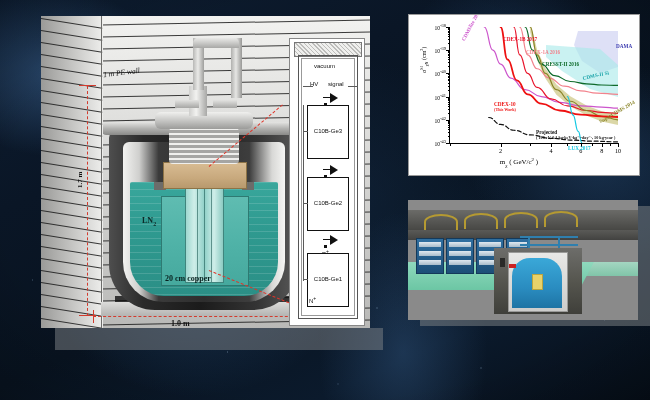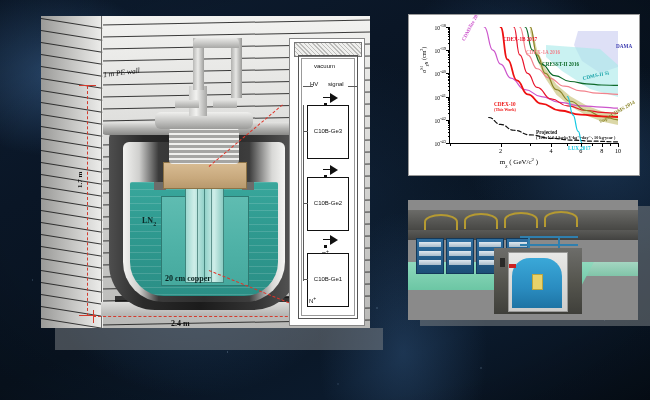--- a/index.html
+++ b/index.html
@@ -319,21 +319,21 @@
   <div id="neck"></div>
   <div id="stub-l"></div>
   <div id="stub-r"></div>
   <div id="pipe-elbow"></div>
   <div id="pipe-v"></div>
   <div id="pipe-h"></div>
 
   <div id="dim-h"></div>
   <div id="dim-h-cap-l"></div>
   <div id="dim-h-cap-r"></div>
-  <div id="dim-h-label">2.4 m</div>
+  <div id="dim-h-label">1.0 m</div>
 
   <div class="leader" style="left:168px;top:150px;width:96px;transform:rotate(-40deg);"></div>
   <div class="leader" style="left:168px;top:254px;width:96px;transform:rotate(22deg);"></div>
 
   <div id="schem">
     <div id="schem-wave"></div>
     <div id="schem-vessel"></div>
     <div id="schem-vessel2"></div>
 
     <div class="sch-txt" style="left:24px;top:24px">vacuum</div>

